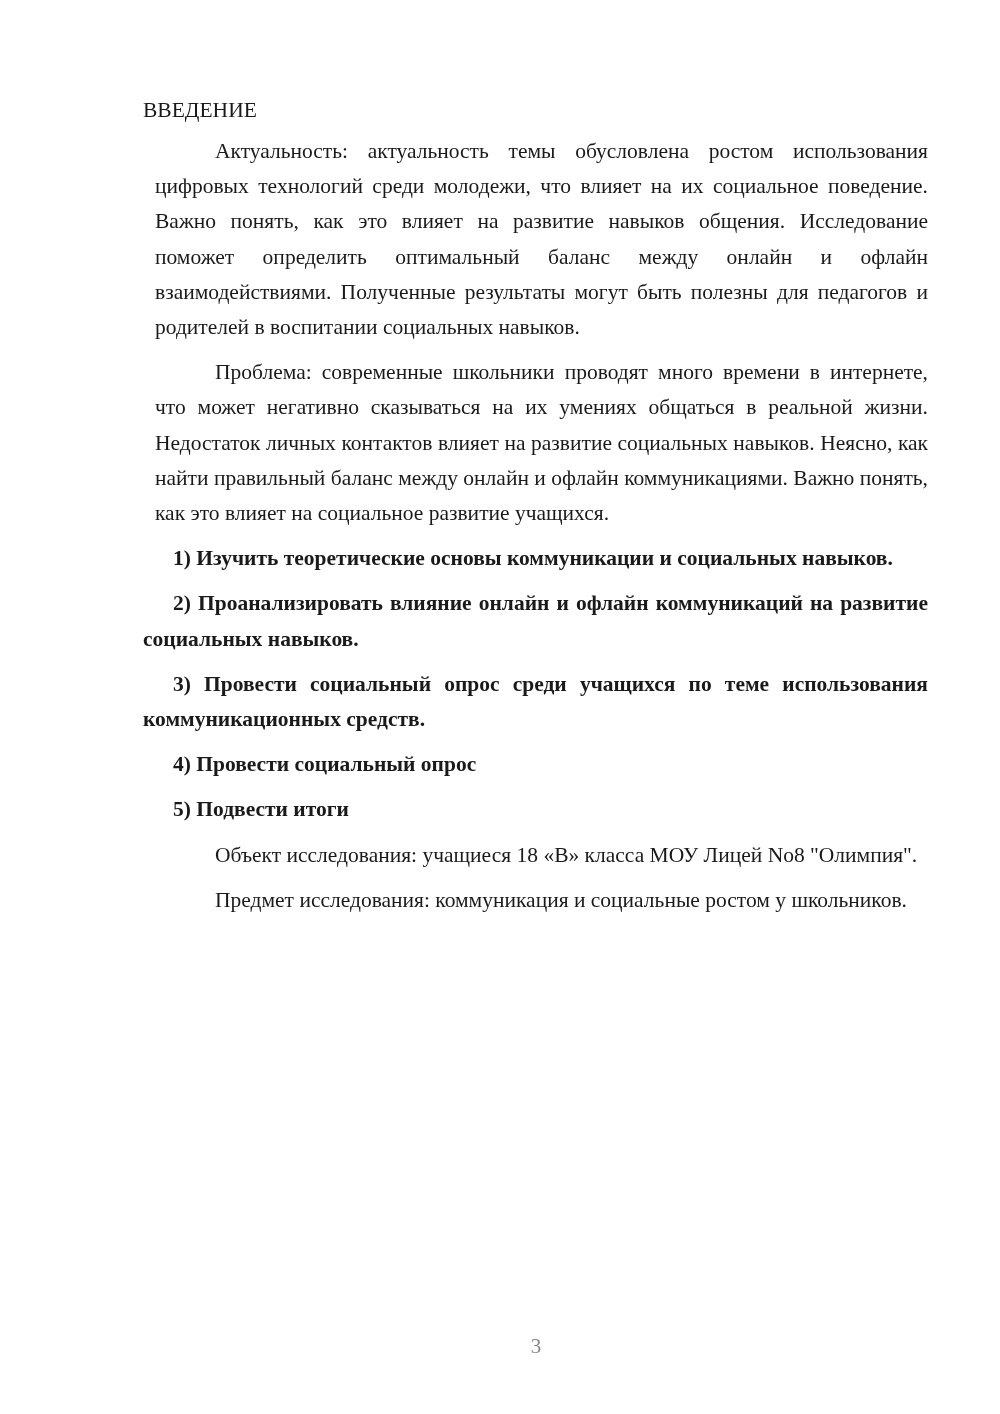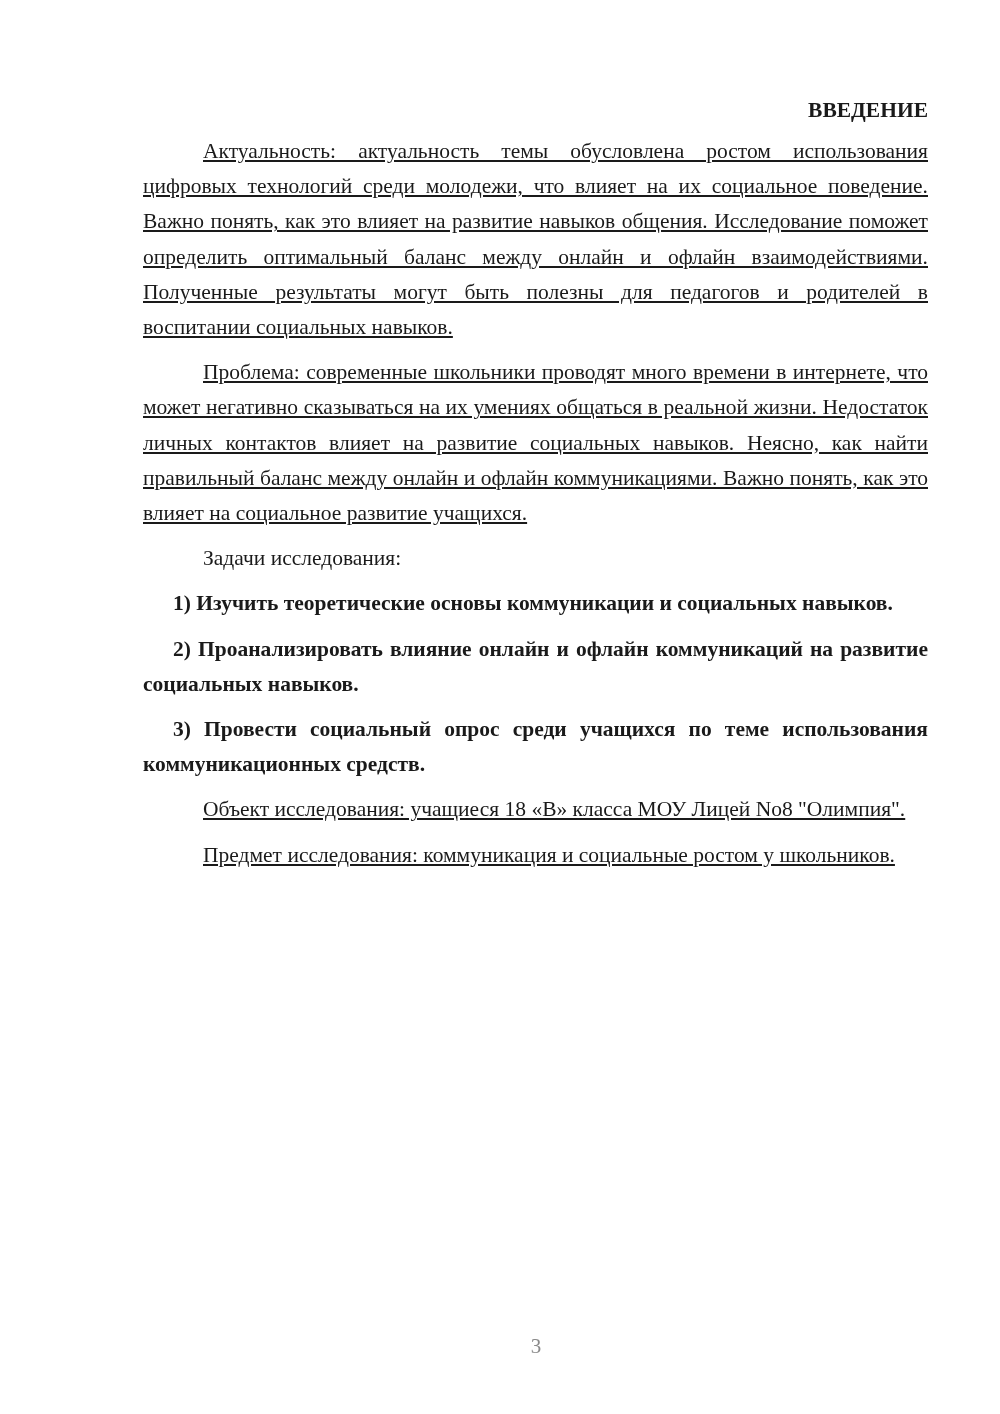--- a/index.html
+++ b/index.html
@@ -3,49 +3,50 @@
 <meta charset="utf-8">
 <style>
   html, body { margin: 0; padding: 0; background: #ffffff; }
   body { width: 1000px; height: 1414px; position: relative; overflow: hidden; }
   .page {
     position: absolute; left: 143px; top: 94px; width: 785px;
     font-family: "Liberation Serif", "DejaVu Serif", serif;
     font-size: 21.5px; line-height: 35.2px; color: #1a1a1a;
   }
   .title {
-    text-align: right; font-weight: bold; margin: 0 0 8px 0;
+    text-align: left; font-weight: normal; margin: 0 0 8px 0;
     font-size: 21.5px; line-height: 32px;
   }
   .para {
-    text-align: justify; text-indent: 60px; margin: 0 0 10px 0; text-decoration: underline;
+    text-align: justify; text-indent: 60px; margin: 0 0 10px 12px;
   }
   .heading-line { text-indent: 60px; margin: 0 0 10px 0; }
   .task { text-align: justify; text-indent: 30px; margin: 0 0 10px 0; font-weight: bold; }
   .page-number {
     position: absolute; top: 1334px; left: 0; width: 1072px; text-align: center;
     font-family: "Liberation Serif", "DejaVu Serif", serif;
     font-size: 21px; color: #8a8a8a;
   }
 </style>
 </head>
 <body>
 
 <div class="page">
   <div class="title">ВВЕДЕНИЕ</div>
 
   <p class="para">Актуальность: актуальность темы обусловлена ростом использования цифровых технологий среди молодежи, что влияет на их социальное поведение. Важно понять, как это влияет на развитие навыков общения. Исследование поможет определить оптимальный баланс между онлайн и офлайн взаимодействиями. Полученные результаты могут быть полезны для педагогов и родителей в воспитании социальных навыков.</p>
 
   <p class="para">Проблема: современные школьники проводят много времени в интернете, что может негативно сказываться на их умениях общаться в реальной жизни. Недостаток личных контактов влияет на развитие социальных навыков. Неясно, как найти правильный баланс между онлайн и офлайн коммуникациями. Важно понять, как это влияет на социальное развитие учащихся.</p>
 
 
-  <p class="heading-line">Задачи исследования:</p>
 
   <p class="task">1) Изучить теоретические основы коммуникации и социальных навыков.</p>
   <p class="task">2) Проанализировать влияние онлайн и офлайн коммуникаций на развитие социальных навыков.</p>
   <p class="task">3) Провести социальный опрос среди учащихся по теме использования коммуникационных средств.</p>
+  <p class="task">4) Провести социальный опрос</p>
+  <p class="task">5) Подвести итоги</p>
 
   <p class="para">Объект исследования: учащиеся 18 «В» класса МОУ Лицей No8 "Олимпия".</p>
 
   <p class="para">Предмет исследования: коммуникация и социальные ростом у школьников.</p>
 </div>
 
 <div class="page-number">3</div>
 
 </body></html>

